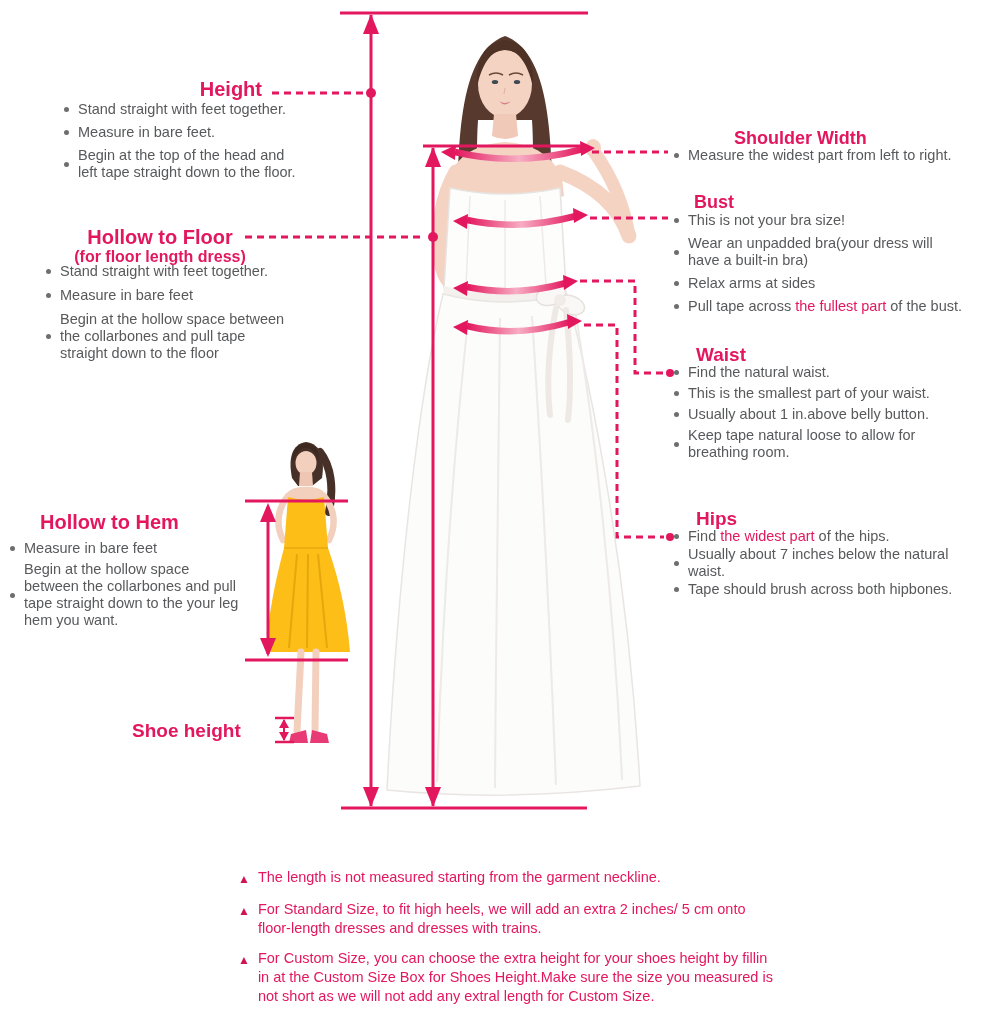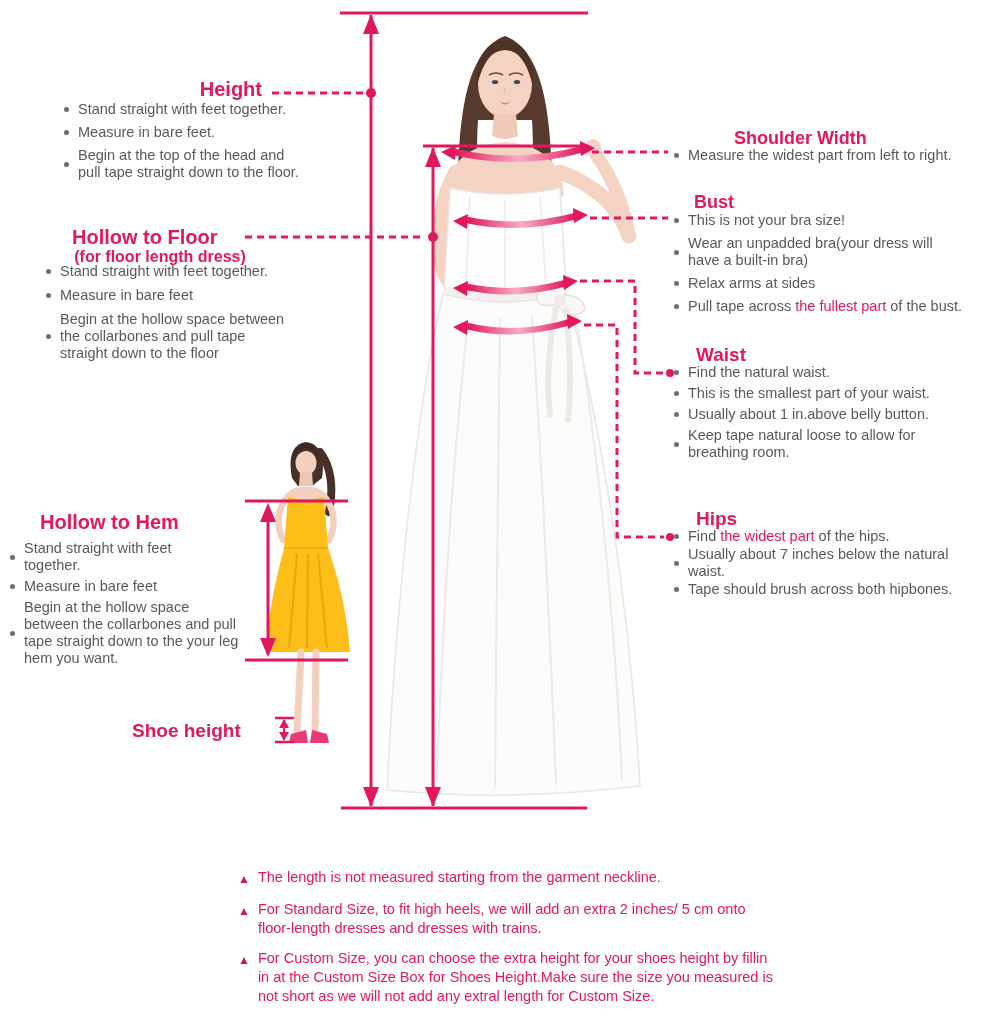--- a/index.html
+++ b/index.html
@@ -166,50 +166,45 @@
         <span class="dot"></span>
         <span class="t">Stand straight with feet together.</span>
       </div>
     <div class="li">
         <span class="dot"></span>
         <span class="t">Measure in bare feet.</span>
       </div>
     <div class="li">
         <span class="dot"></span>
         <span class="t">Begin at the top of the head and
-pull tape straight down to the floor.</span>
-      </div>
-  </div>
-
-  <div class="hd" style="left:72px;top:226px;width:160px;">Hollow to Floor</div>
+left tape straight down to the floor.</span>
+      </div>
+  </div>
+
+  <div class="hd" style="left:80px;top:226px;width:160px;text-align:center;">Hollow to Floor</div>
   <div class="sub" style="left:70px;top:248px;width:180px;text-align:center;">(for floor length dress)</div>
   <div class="list l-htf">
     <div class="li">
         <span class="dot"></span>
         <span class="t">Stand straight with feet together.</span>
       </div>
     <div class="li">
         <span class="dot"></span>
         <span class="t">Measure in bare feet</span>
       </div>
     <div class="li">
         <span class="dot"></span>
         <span class="t">Begin at the hollow space between
 the collarbones and pull tape
 straight down to the floor</span>
       </div>
   </div>
 
   <div class="hd" style="left:40px;top:511px;">Hollow to Hem</div>
   <div class="list l-hth">
-    <div class="li">
-        <span class="dot"></span>
-        <span class="t">Stand straight with feet
-together.</span>
-      </div>
     <div class="li">
         <span class="dot"></span>
         <span class="t">Measure in bare feet</span>
       </div>
     <div class="li">
         <span class="dot"></span>
         <span class="t">Begin at the hollow space
 between the collarbones and pull
 tape straight down to the your leg
 hem  you want.</span>

